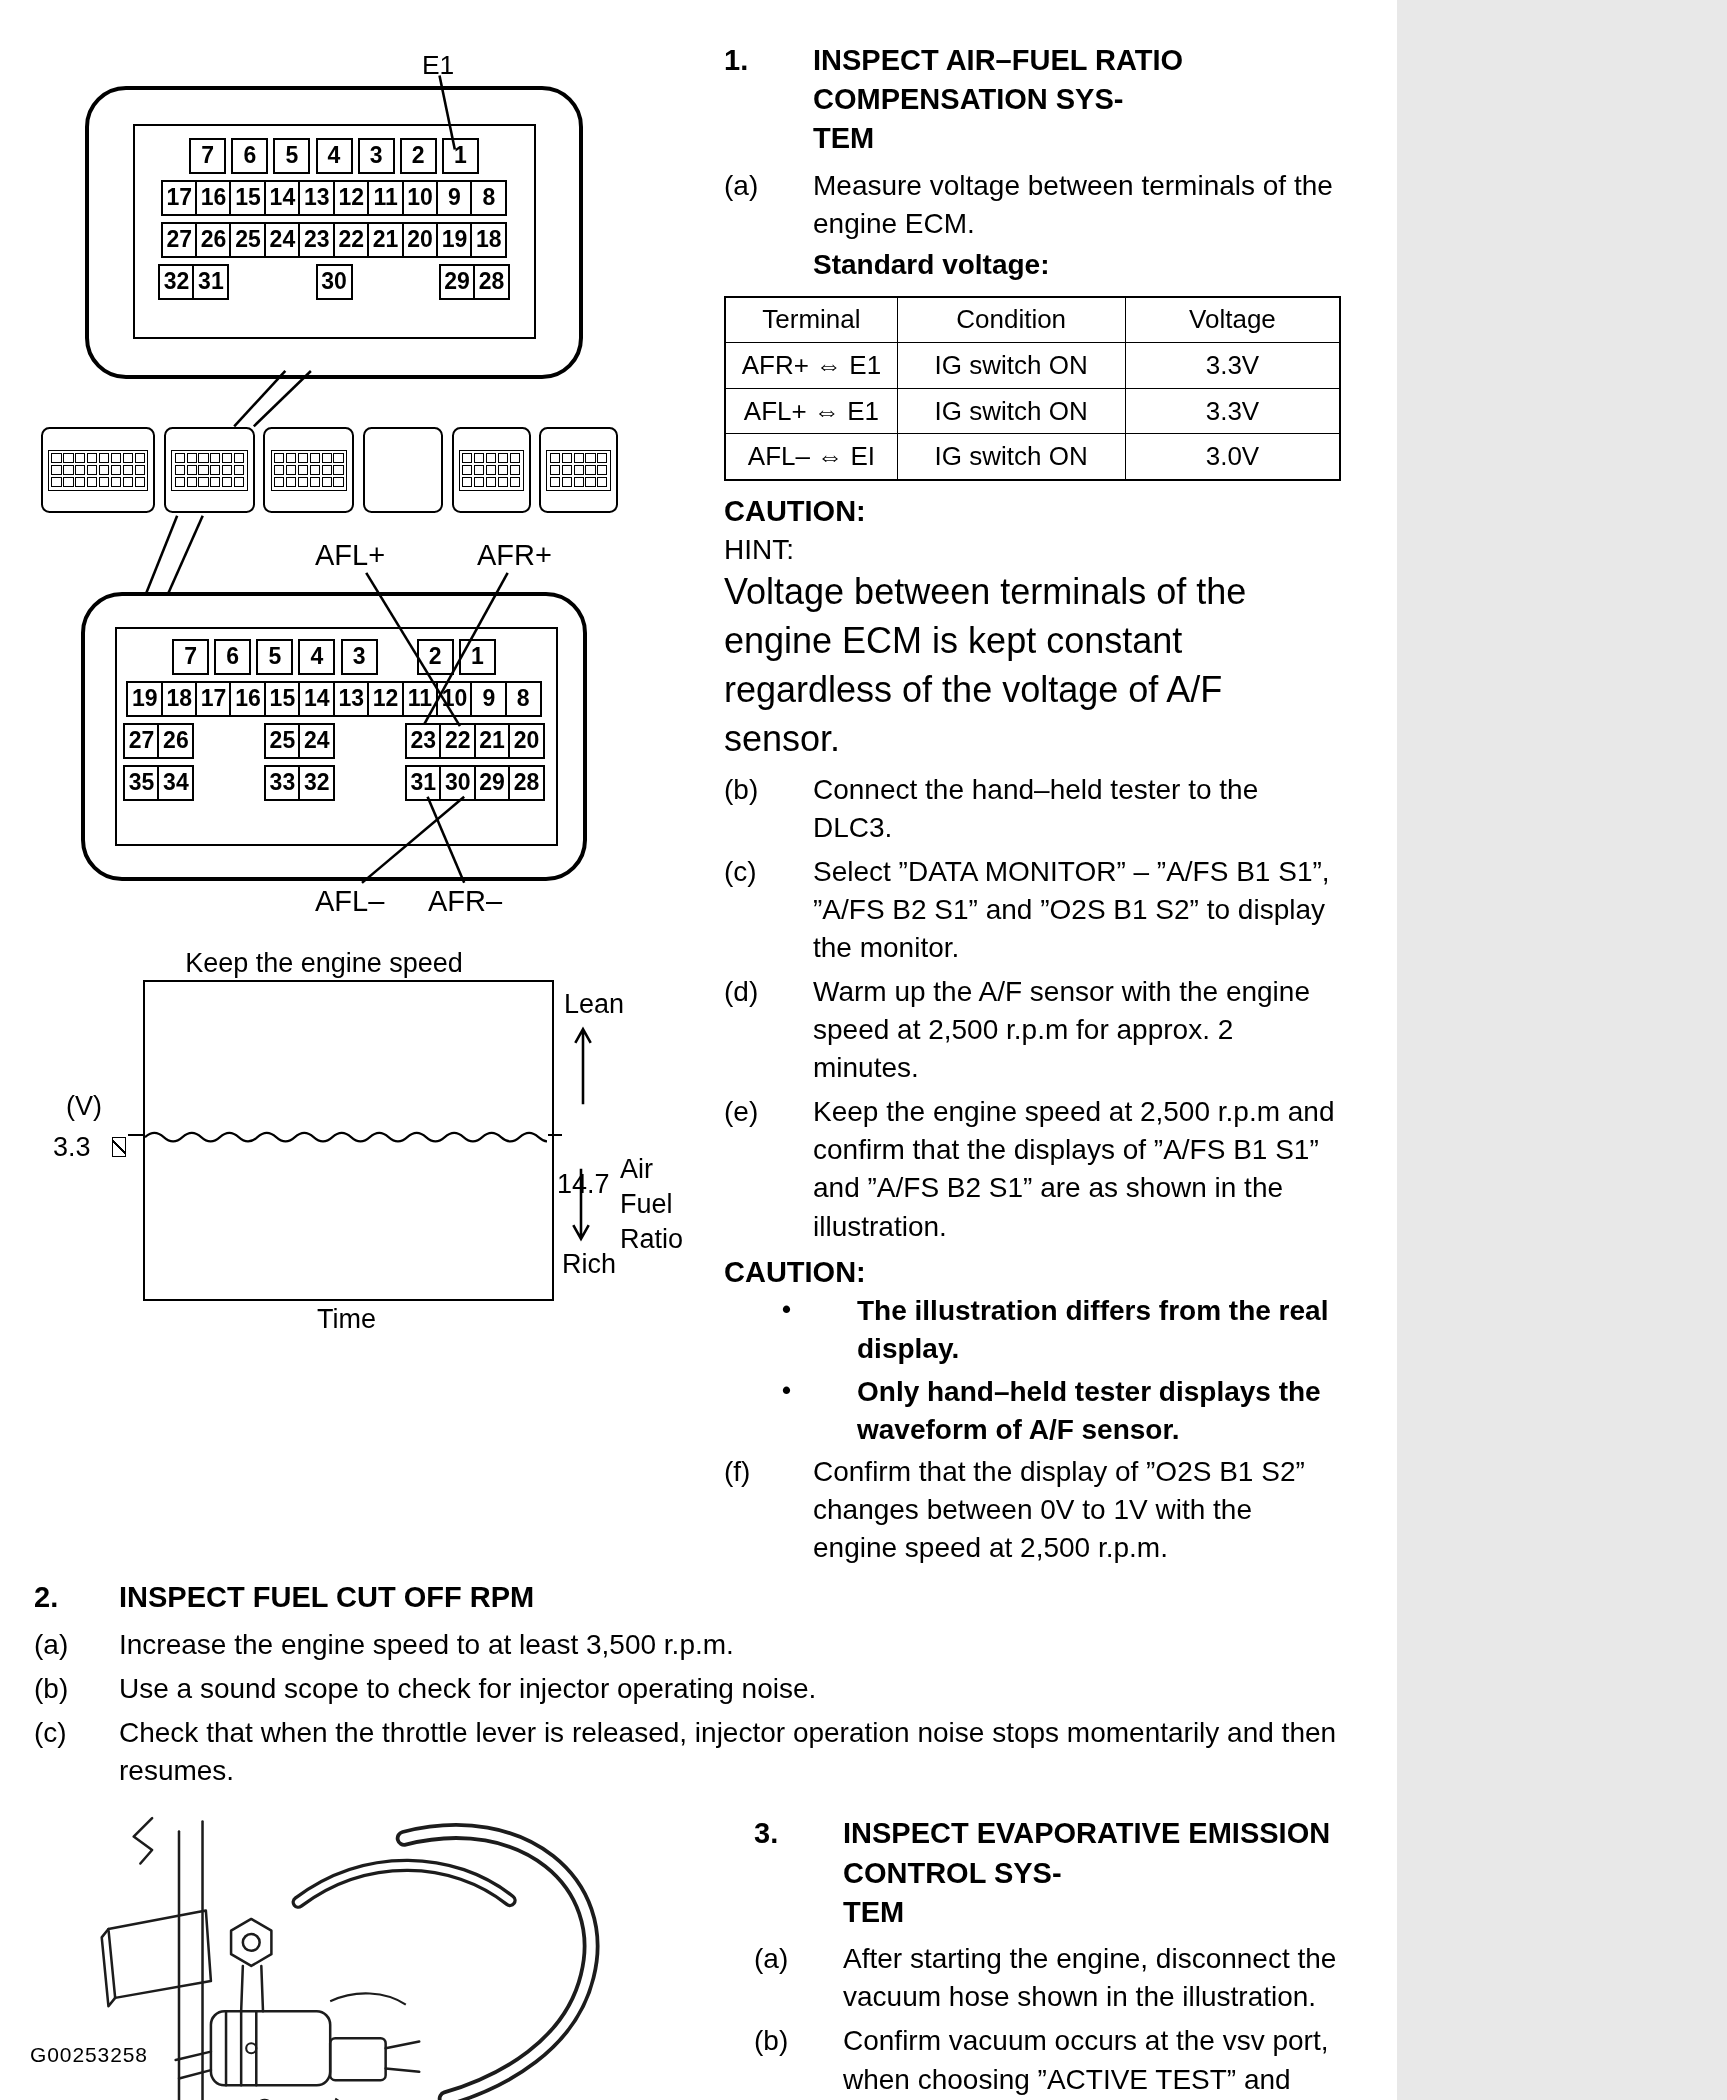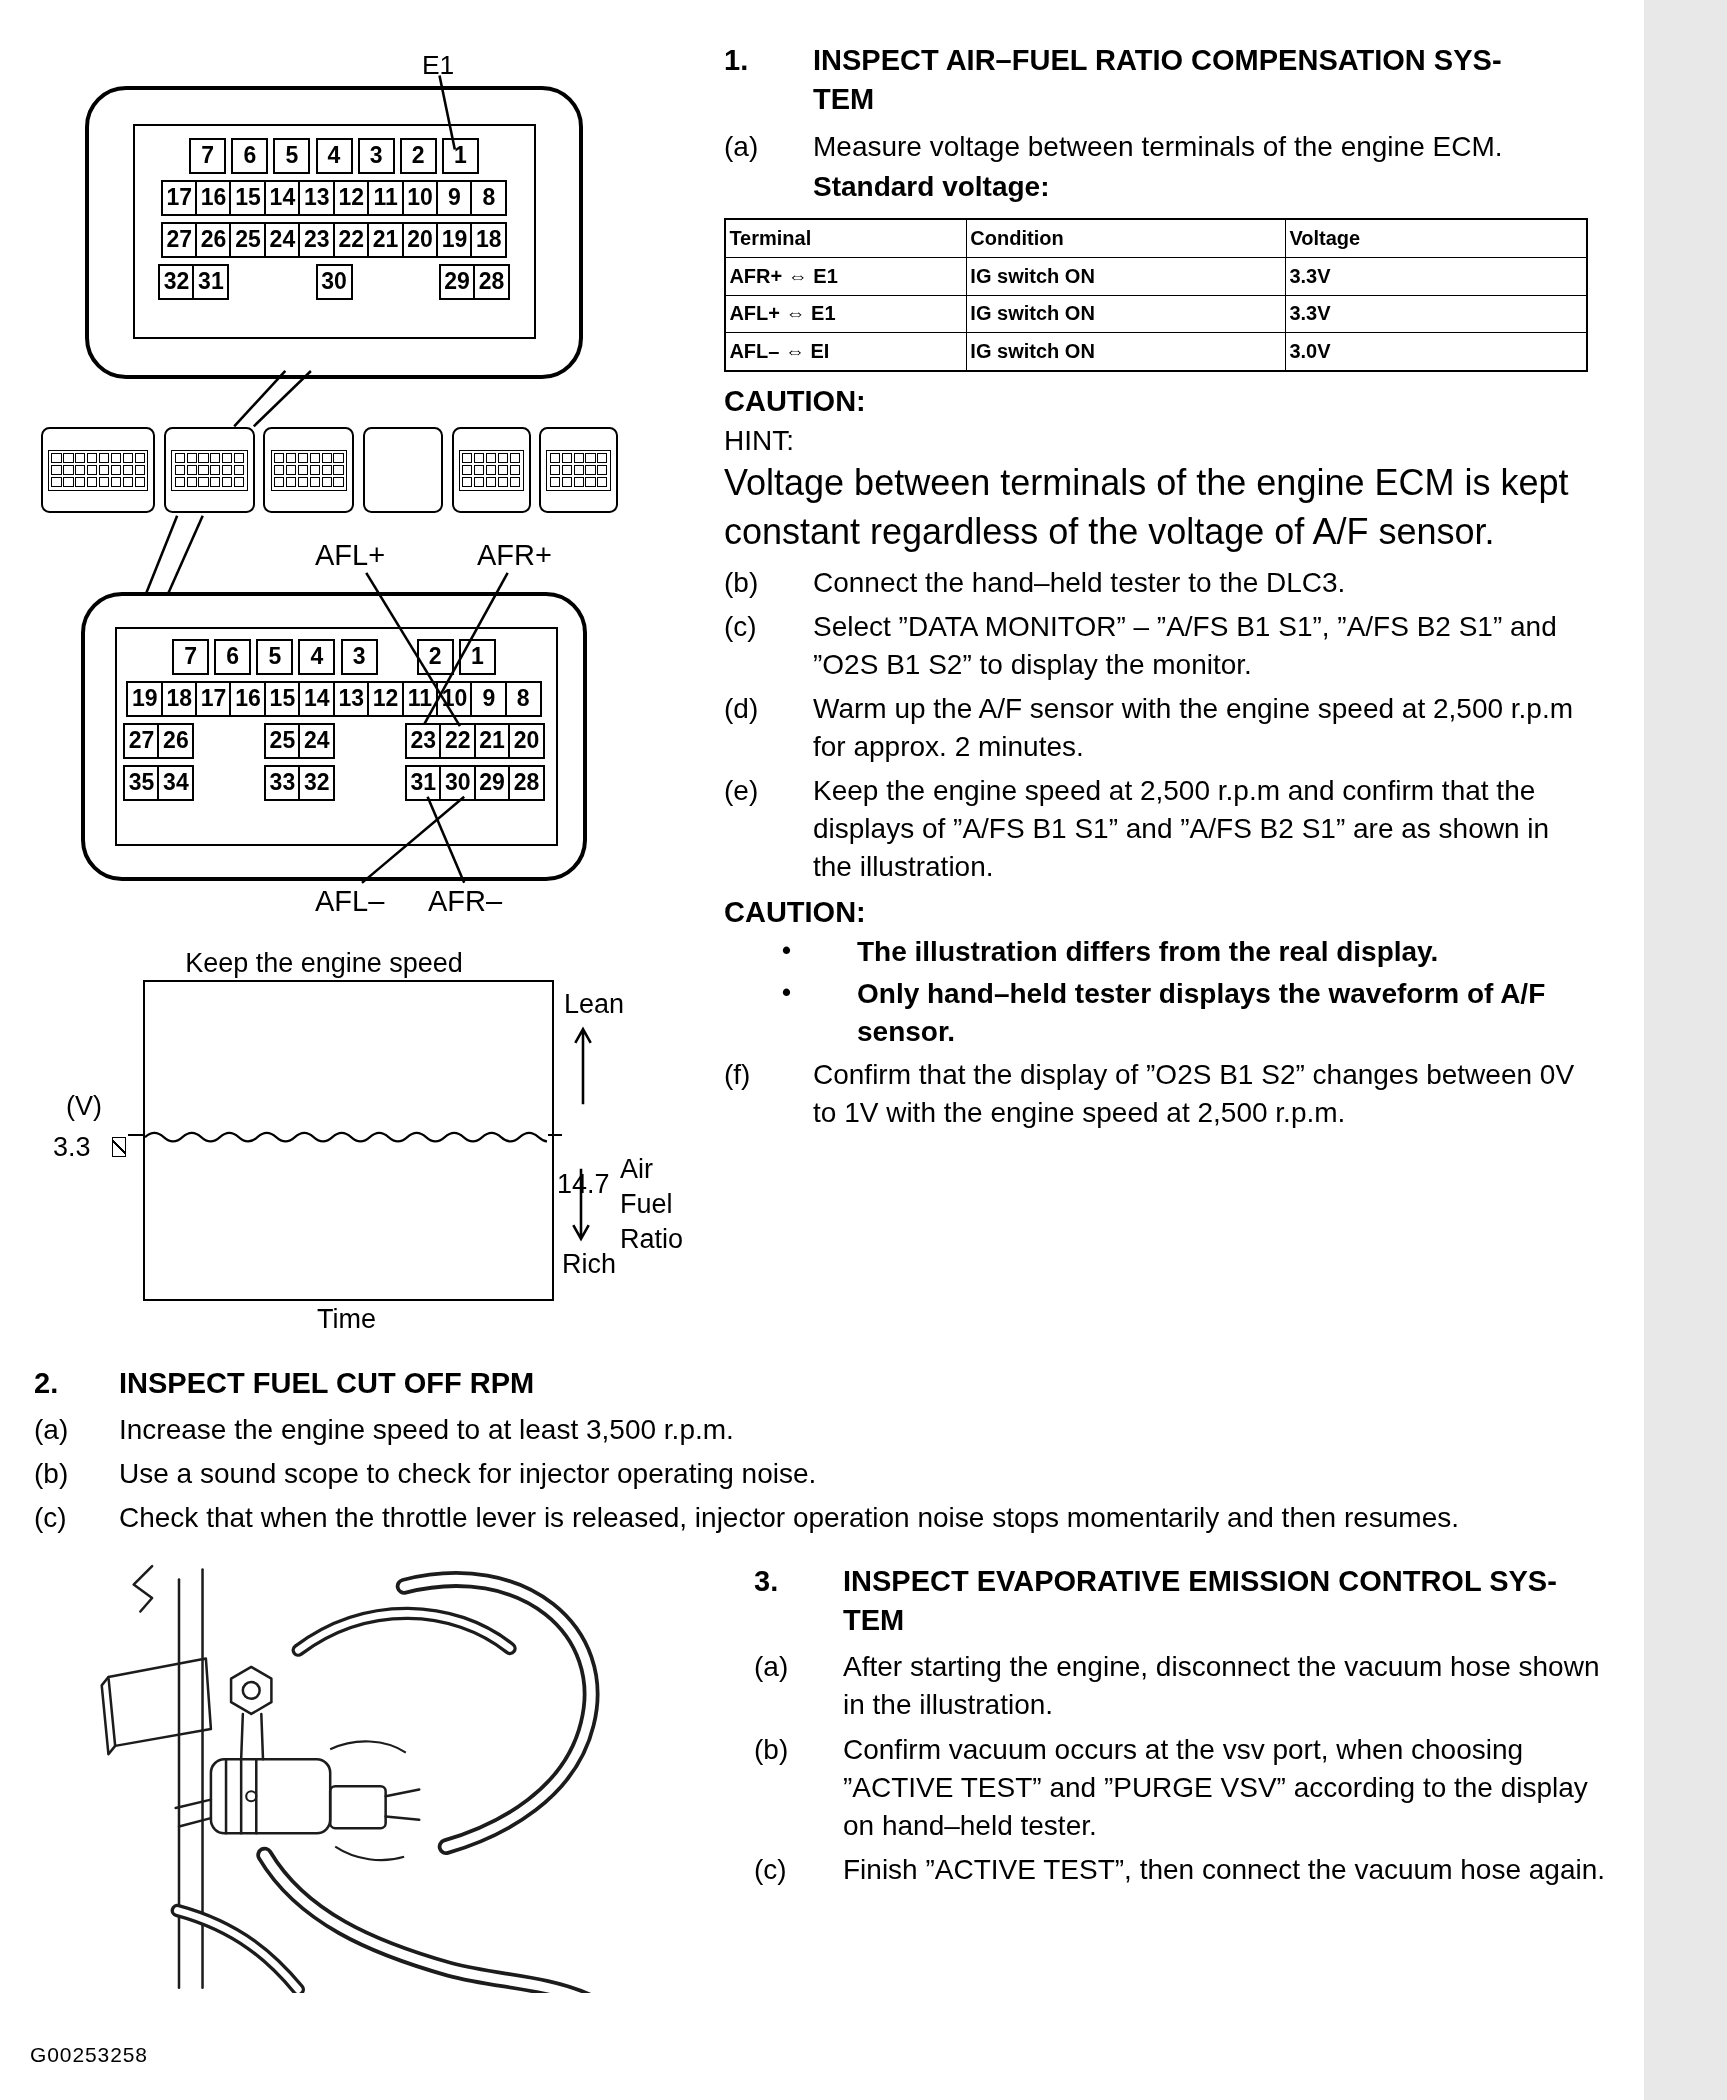--- a/index.html
+++ b/index.html
@@ -1,17 +1,17 @@
 <!DOCTYPE html>
 <html style="font-size:13.6px"><head>
 <meta charset="utf-8">
 <style>
   html,body{margin:0;padding:0;background:#e8e8e8;}
   .page{
-    position:relative;width:1644px;height:2101px;background:#ffffff;color:#000;
+    position:relative;width:1397px;height:2101px;background:#ffffff;color:#000;
     font-family:"Liberation Sans", sans-serif;overflow:hidden;
   }
   .columns{display:flex;padding:25.6px 25.6px 0 34px;}
   .left-col{position:relative;width:673px;height:1333px;flex-shrink:0;}
   .right-col{flex:1;padding:15.3px 30px 0 17px;}
 
   
   .sec-head{display:flex;font-weight:bold;font-size:29px;line-height:1.35;margin-bottom:8.5px;}
   .sec-num{width:89px;flex-shrink:0;}
   .sec-title{flex:1;white-space:pre-line;}
@@ -23,21 +23,21 @@
   .caution-text{font-weight:bold;font-size:28px;line-height:1.36;margin-bottom:5.1px;}
   .hint-label{font-size:28px;margin:6.8px 0 1.7px;}
   .plain-text{font-size:36px;line-height:1.36;margin-bottom:6.8px;}
   .bullet-item{display:flex;font-weight:bold;font-size:28px;line-height:1.36;margin-bottom:4.3px;padding-left:58px;}
   .bullet-marker{width:75px;flex-shrink:0;font-size:25.6px;}
   .bullet-text{flex:1;}
 
   
   table.vtable{width:100%;border-collapse:collapse;border:2.6px solid #000;margin:12px 0 13.6px;}
   table.vtable th, table.vtable td{
-    border:1.7px solid #000;text-align:left;font-size:20px;font-weight:bold;padding:6.8px 3.4px;
+    border:1.7px solid #000;text-align:center;font-size:26px;font-weight:normal;padding:6.8px 3.4px;
   }
   table.vtable th:nth-child(1), table.vtable td:nth-child(1){width:28%;}
   table.vtable th:nth-child(2), table.vtable td:nth-child(2){width:37%;}
 
   
   .e1-label{position:absolute;left:388px;top:24px;font-size:26.4px;}
   .conn-outer{position:absolute;border:4.3px solid #000;border-radius:41px;background:#fff;}
   .d1{left:51px;top:60px;width:490px;height:285px;}
   .d2{left:47px;top:566px;width:498px;height:281px;}
   .housing{position:absolute;border:2.6px solid #000;}

